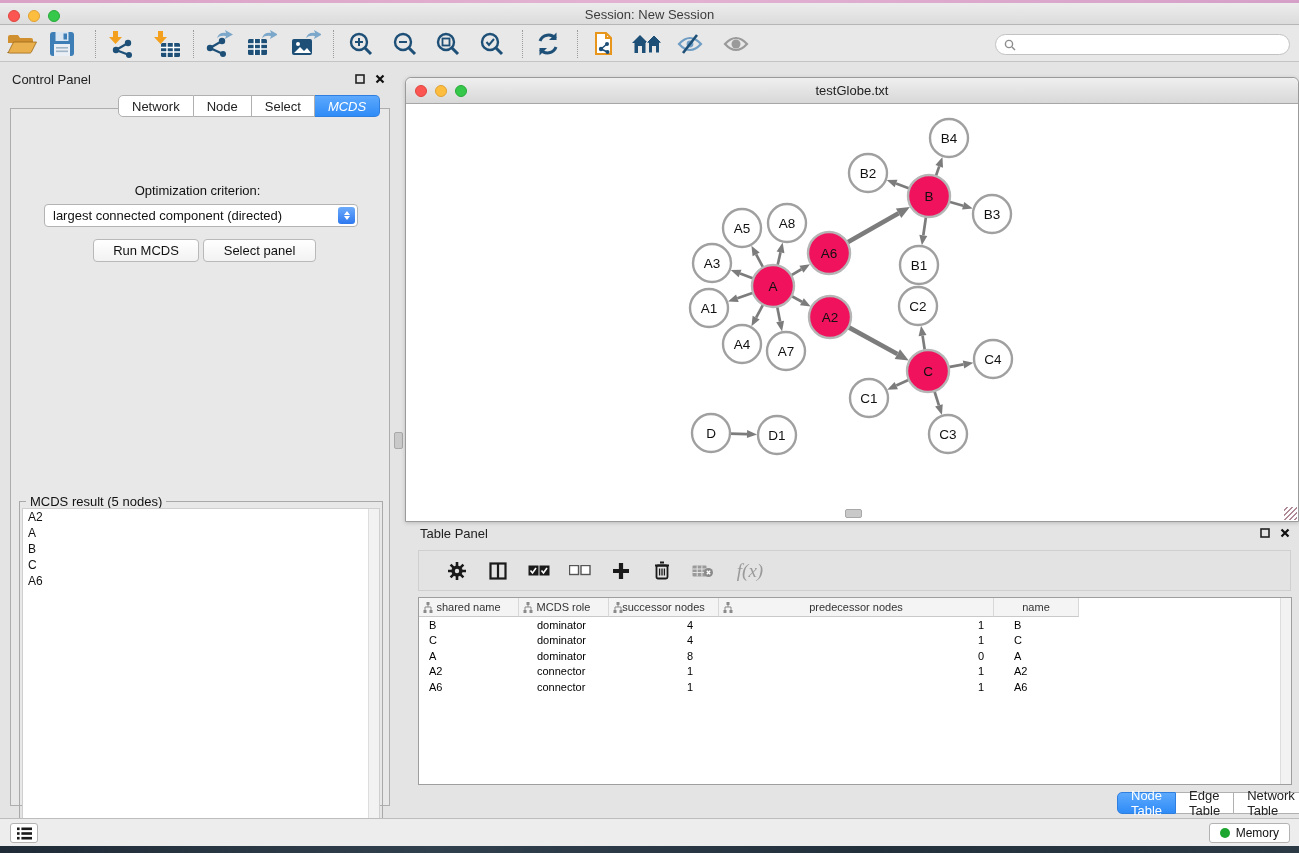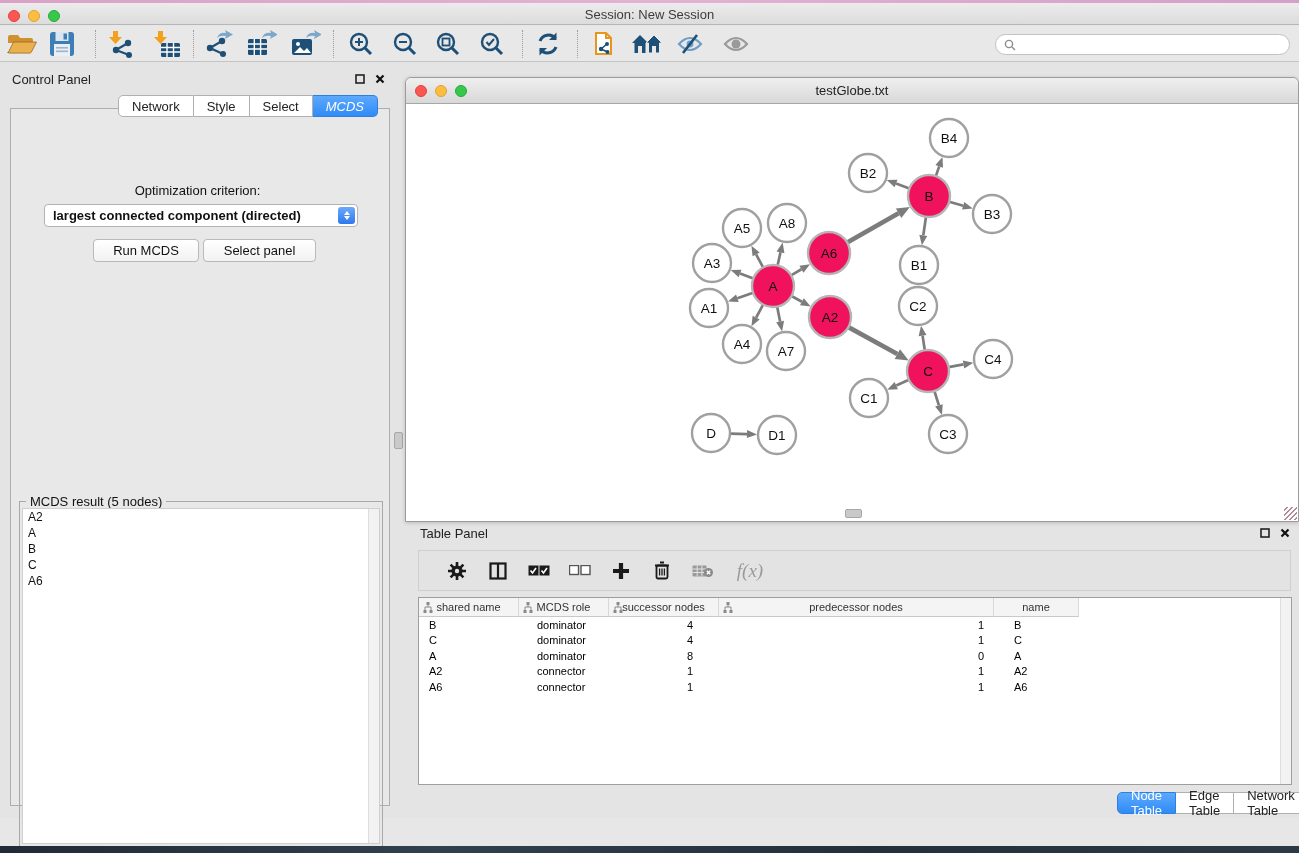--- a/index.html
+++ b/index.html
@@ -260,21 +260,21 @@
       <div class="panel-ctrls" style="left:355px; top:12px;">
         <svg width="10" height="10" viewBox="0 0 10 10">
             <rect x="1" y="1" width="8" height="8" fill="none" stroke="#222" stroke-width="1.6"></rect>
           </svg>
         <svg width="10" height="10" viewBox="0 0 10 10">
             <path d="M1.5 1.5 L8.5 8.5 M8.5 1.5 L1.5 8.5" stroke="#111" stroke-width="2.2"></path>
           </svg>
       </div>
       <div class="cp-box">
         <div class="opt-label" style="left:-10px; top:74px;">Optimization criterion:</div>
-        <div class="dropdown" style="left:33px; top:95px;font-weight:bold;">
+        <div class="dropdown" style="left:33px; top:95px;">
           <span>largest connected component (directed)</span>
           <div class="dd-stepper">
               <span class="dd-up"></span>
               <span class="dd-down"></span>
             </div>
         </div>
         <div class="btn btn-run">Run MCDS</div>
         <div class="btn btn-close">Select panel</div>
 
         <div class="groupbox">
@@ -286,21 +286,21 @@
                 <div class="list-item">B</div>
                 <div class="list-item">C</div>
                 <div class="list-item">A6</div>
               </div>
             <div class="mcds-scroll"></div>
           </div>
         </div>
       </div>
       <div class="seg-tabs cp-tabs">
           <div class="seg-tab">Network</div>
-          <div class="seg-tab">Style</div>
+          <div class="seg-tab">Node</div>
           <div class="seg-tab">Select</div>
           <div class="seg-tab selected">MCDS</div>
         </div>
     </div>
 
     <div class="v-divider-thumb"></div>
 
     <div class="net-window">
       <div class="net-titlebar">
         <div class="traffic nt-red"></div>
@@ -547,15 +547,33 @@
 
       <div class="seg-tabs tp-tabs">
           <div class="seg-tab selected">Node Table</div>
           <div class="seg-tab">Edge Table</div>
           <div class="seg-tab">Network Table</div>
           <div class="seg-tab">Motifs</div>
         </div>
     </div>
   </div>
 
+  <div class="statusbar">
+    <div class="list-btn">
+      <svg width="15" height="13" viewBox="0 0 15 13">
+        <g fill="#1a1a1a">
+            <rect x="0" y="0.5" width="2.6" height="2.6"></rect>
+            <rect x="0" y="5.2" width="2.6" height="2.6"></rect>
+            <rect x="0" y="9.9" width="2.6" height="2.6"></rect>
+        <rect x="4.4" y="0.5" width="10.6" height="2.6"></rect>
+            <rect x="4.4" y="5.2" width="10.6" height="2.6"></rect>
+            <rect x="4.4" y="9.9" width="10.6" height="2.6"></rect>
+          </g>
+      </svg>
+    </div>
+    <div class="memory-btn">
+      <span class="mem-dot"></span>
+      <span>Memory</span>
+    </div>
+  </div>
 
   <div class="desktop-bottom"></div>
 </div>
 
 </body></html>

